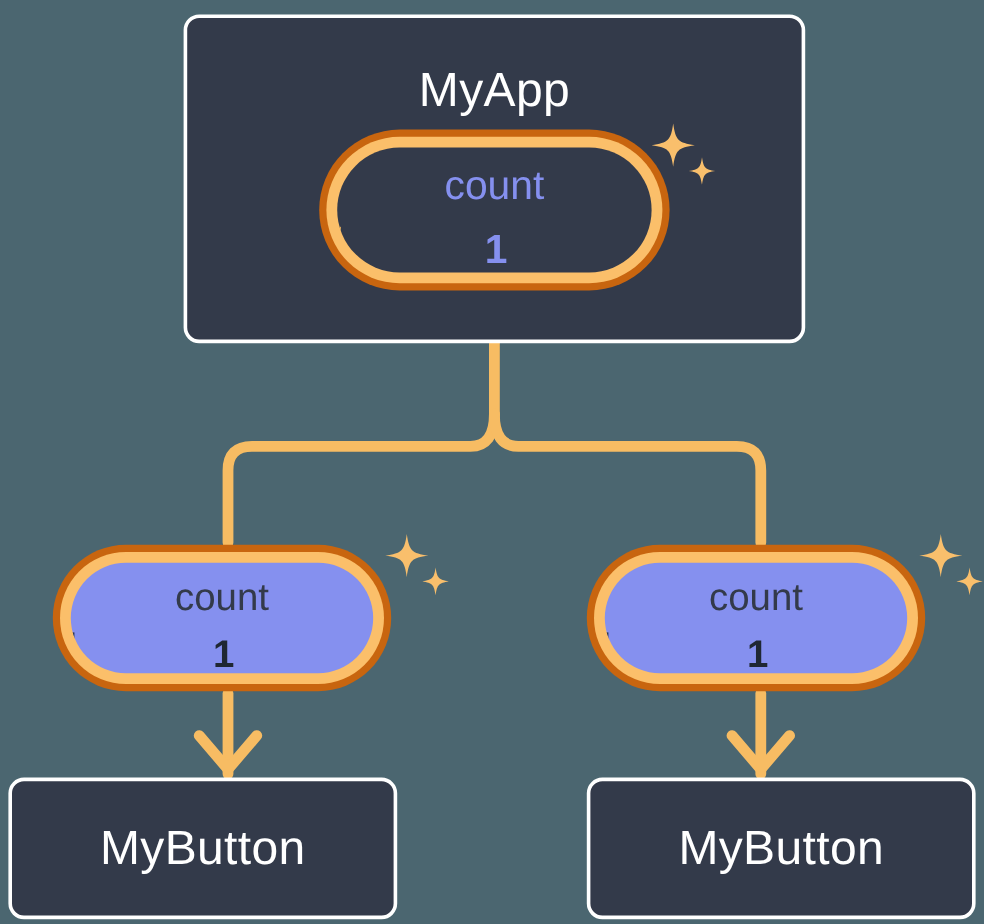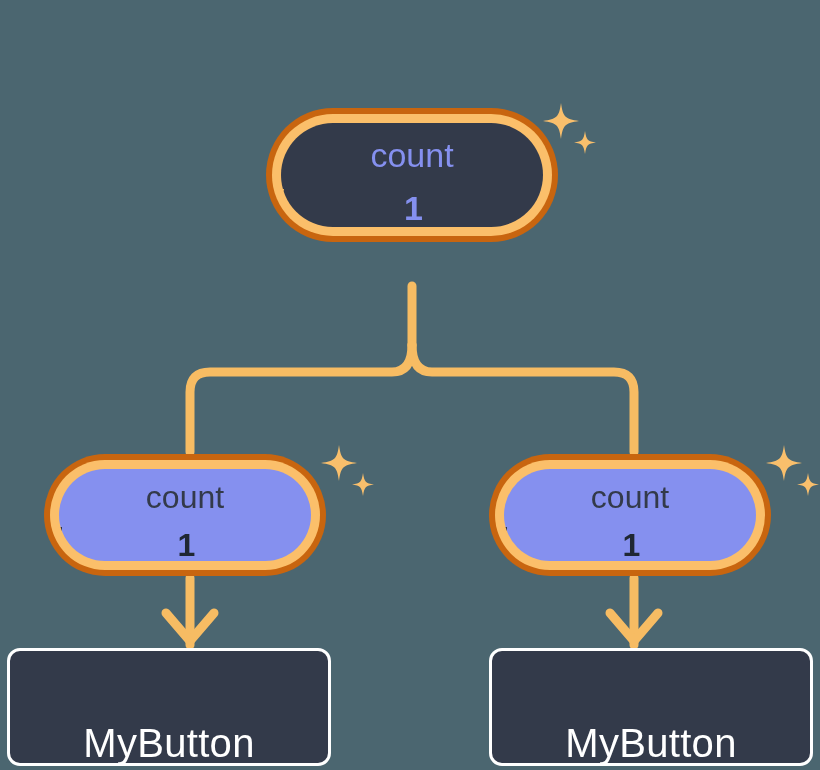--- a/index.html
+++ b/index.html
@@ -31,21 +31,21 @@
   }
 
   
   .comp-box {
     position: absolute;
     background: #333a4a;
     border: 3px solid #ffffff;
     border-radius: 13px;
     box-sizing: border-box;
     display: flex;
-    align-items: flex-end;
+    align-items: center;
     justify-content: center;
   }
   .comp-title {
     color: #ffffff;
     font-size: 40px;
     font-weight: 400;
     letter-spacing: 0.3px;
     line-height: 1;
   }
 
@@ -178,20 +178,23 @@
       <path d="M 412 345 Q 412 372 432 372 L 614 372 Q 634 372 634 392 L 634 452"></path>
 
       <path d="M 190 578 L 190 645"></path>
       <path d="M 166 613 L 190 641 L 214 613"></path>
 
       <path d="M 634 578 L 634 645"></path>
       <path d="M 610 613 L 634 641 L 658 613"></path>
     </g>
   </svg>
 
+  <div class="comp-box" id="app-box">
+    <span class="comp-title">MyApp</span>
+  </div>
 
   <div class="pill" id="app-pill">
     <div class="pill-mid">
       <div class="pill-inner">
         <div class="pill-key">
           <span class="pill-key-text">count</span>
         </div>
         <div class="pill-val">
           <span class="pill-val-text">1</span>
         </div>

